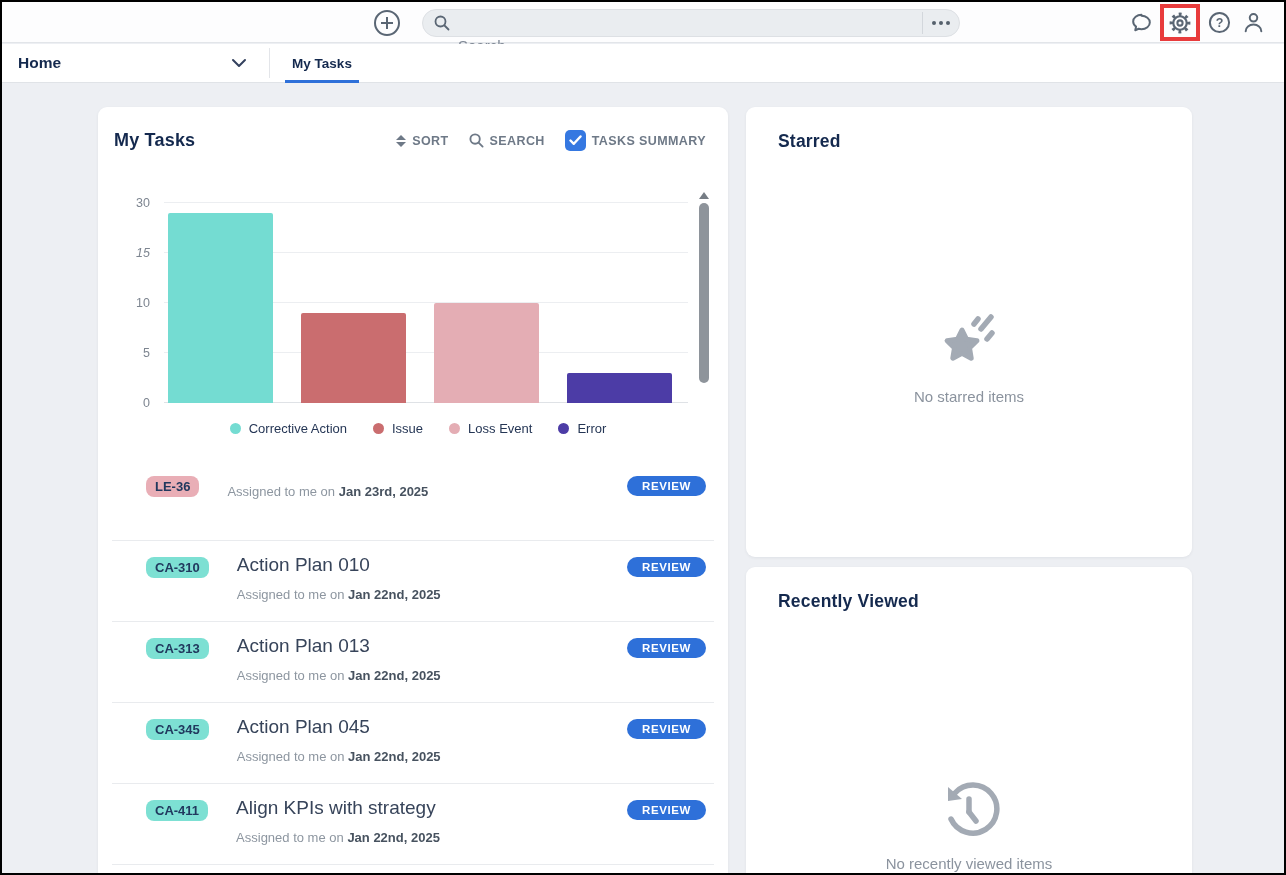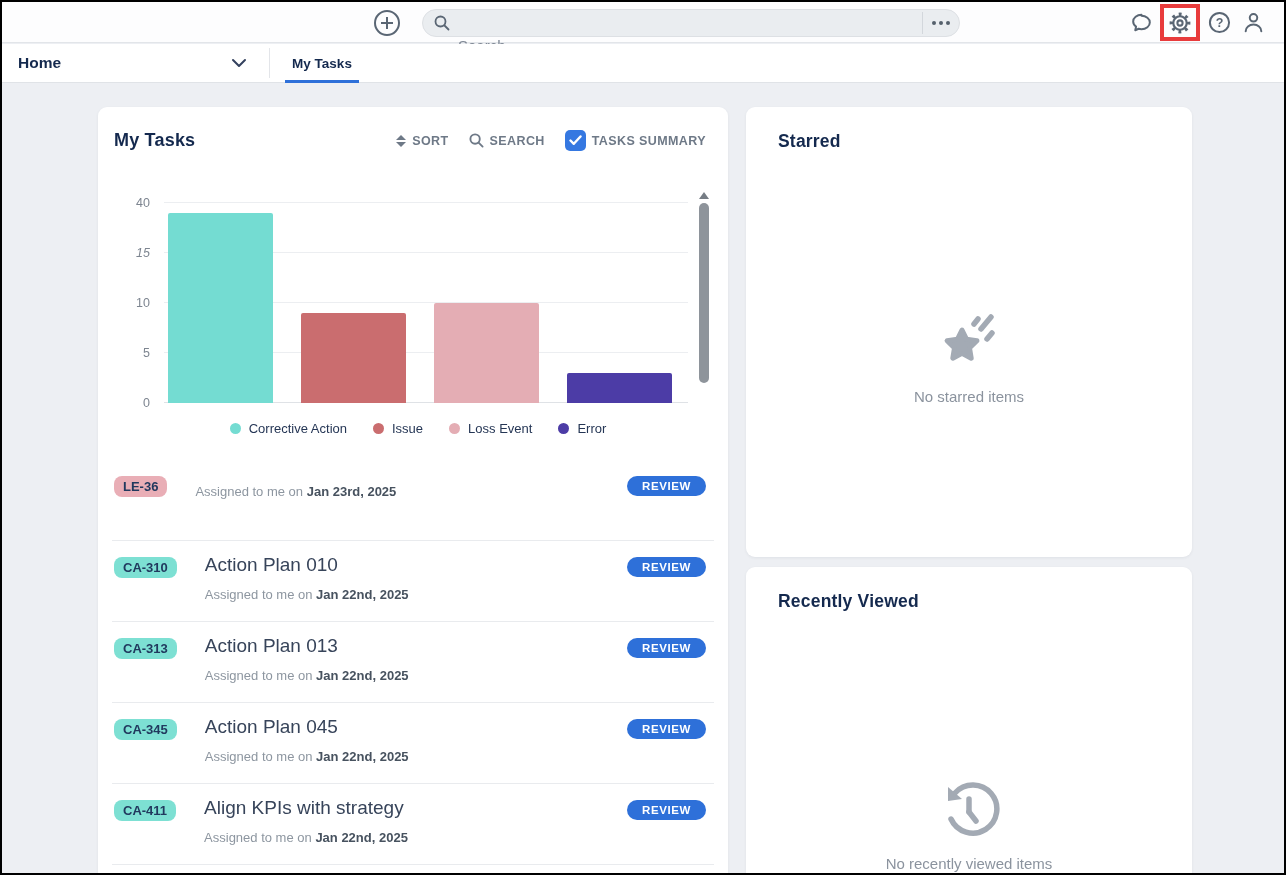--- a/index.html
+++ b/index.html
@@ -113,21 +113,21 @@
   
   .vscroll { position:absolute; left:600px; top:85px; width:12px; height:305px; }
   .vscroll .arrow { width:0; height:0; margin:0 auto 4px auto; border-left:5px solid transparent; border-right:5px solid transparent; border-bottom:7px solid #767d85; }
   .vscroll .thumb { width:10px; height:180px; margin:0 auto; border-radius:6px; background:#8e949b; cursor:grab; }
   
   .task-list { margin-top:24px; }
   .task-row { position:relative; height:81px; padding:13px 22px 0 16px; display:flex; align-items:flex-start; }
   .task-row:after { content:""; position:absolute; left:14px; right:14px; bottom:0; height:1px; background:#e9ebee; }
   .badge {
     display:inline-block; padding:3px 9px; border-radius:8px;
-    font-size:13px; font-weight:bold; color:#21395e; margin-top:3px;
+    font-size:13px; font-weight:bold; color:#21395e; margin-top:3px;margin-left:32px;
   }
   .task-main { flex:1; margin-left:28px; }
   .task-title { font-size:19px; color:#37445a; font-weight:normal; cursor:pointer; }
   .task-sub { margin-top:11px; font-size:13px; color:#8d96a0; }
   .task-sub b { color:#47525f; }
   .review-btn {
     margin-top:3px; background:#2e70d9; color:#fff; border:none; cursor:pointer;
     font-family:"Liberation Sans", sans-serif;
     font-size:11.5px; font-weight:bold; letter-spacing:.6px;
     padding:4px 15px; border-radius:11px;
@@ -229,21 +229,21 @@
       <span>TASKS SUMMARY</span>
     </button>
   </div>
 
   <div class="chart-wrap">
     <div class="yaxis" id="yaxis">
         <div class="ytick" style="bottom: -7px;">0</div>
         <div class="ytick" style="bottom: 43px;">5</div>
         <div class="ytick" style="bottom: 93px;">10</div>
         <div class="ytick" style="bottom: 143px; font-style: italic;">15</div>
-        <div class="ytick" style="bottom: 193px;">40</div>
+        <div class="ytick" style="bottom: 193px;">30</div>
       </div>
     <div class="plot" id="plot">
         <div class="gridline zero" style="bottom: 0px;"></div>
         <div class="gridline" style="bottom: 50px;"></div>
         <div class="gridline" style="bottom: 100px;"></div>
         <div class="gridline" style="bottom: 150px;"></div>
         <div class="gridline" style="bottom: 200px;"></div>
         <div class="bar" style="left: 4px; height: 190px; background: rgb(116, 220, 210);"></div>
         <div class="bar" style="left: 137px; height: 90px; background: rgb(202, 109, 111);"></div>
         <div class="bar" style="left: 270px; height: 100px; background: rgb(228, 173, 180);"></div>

